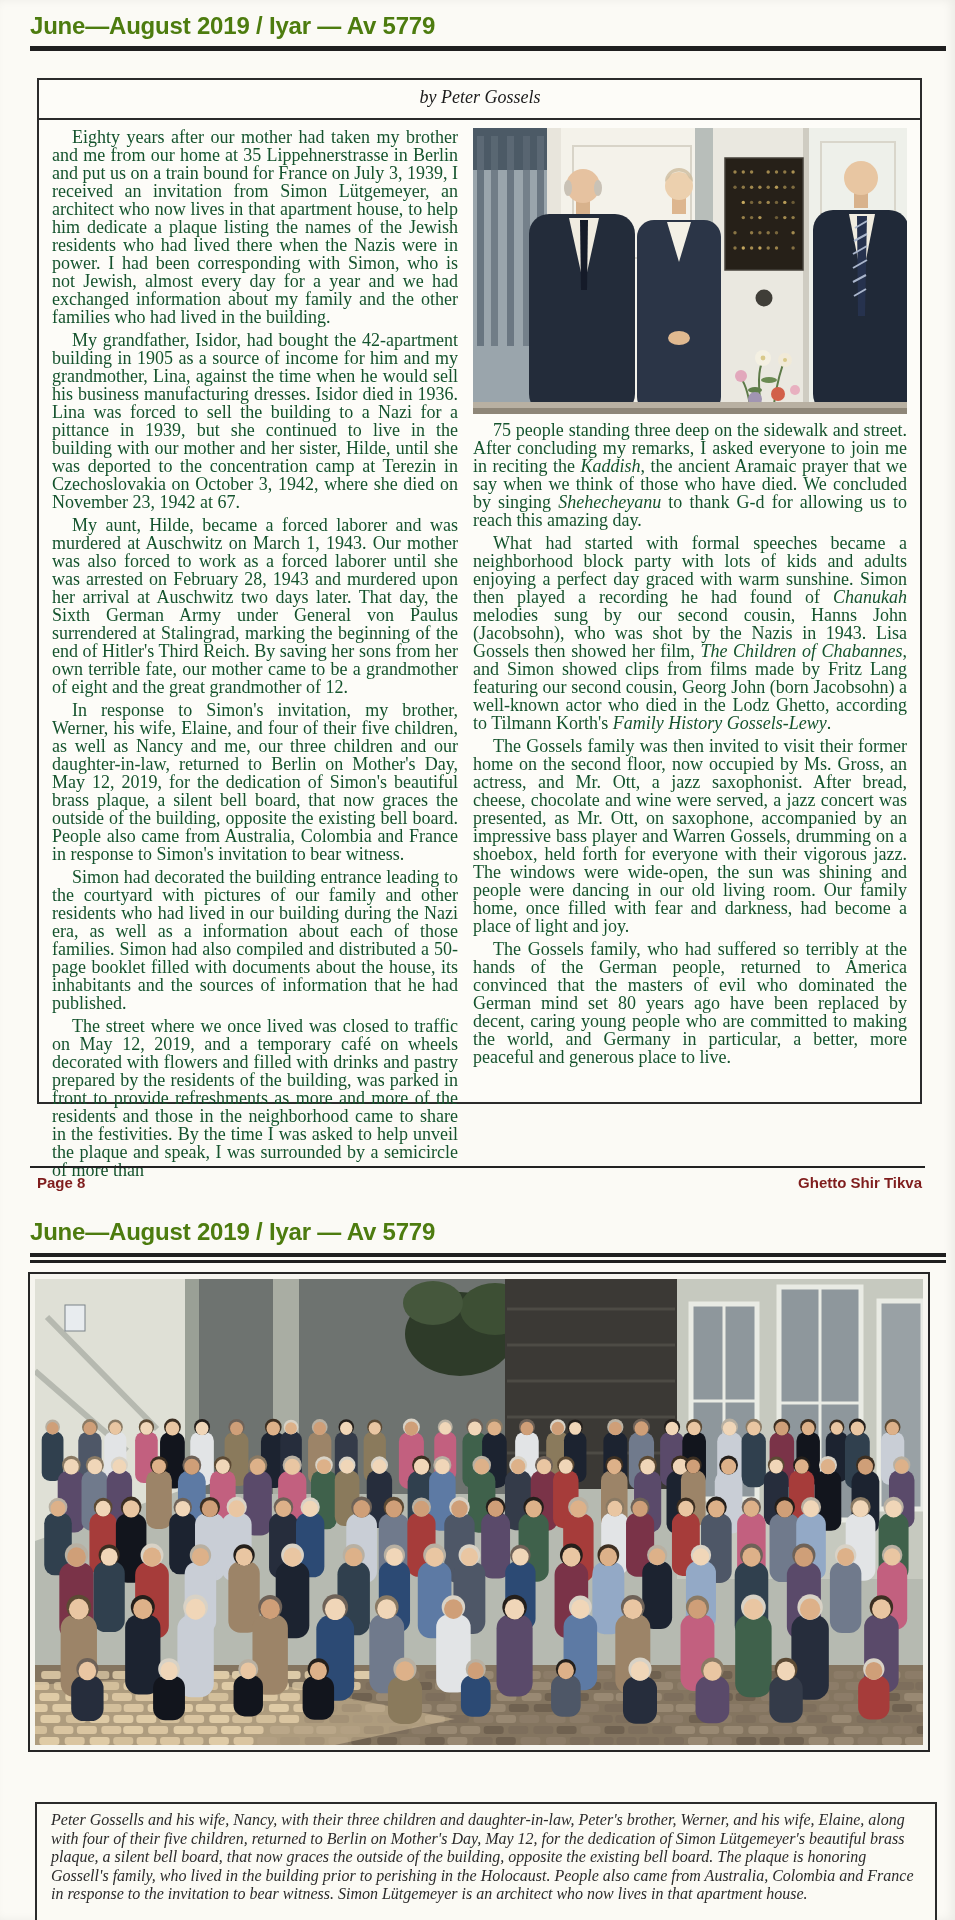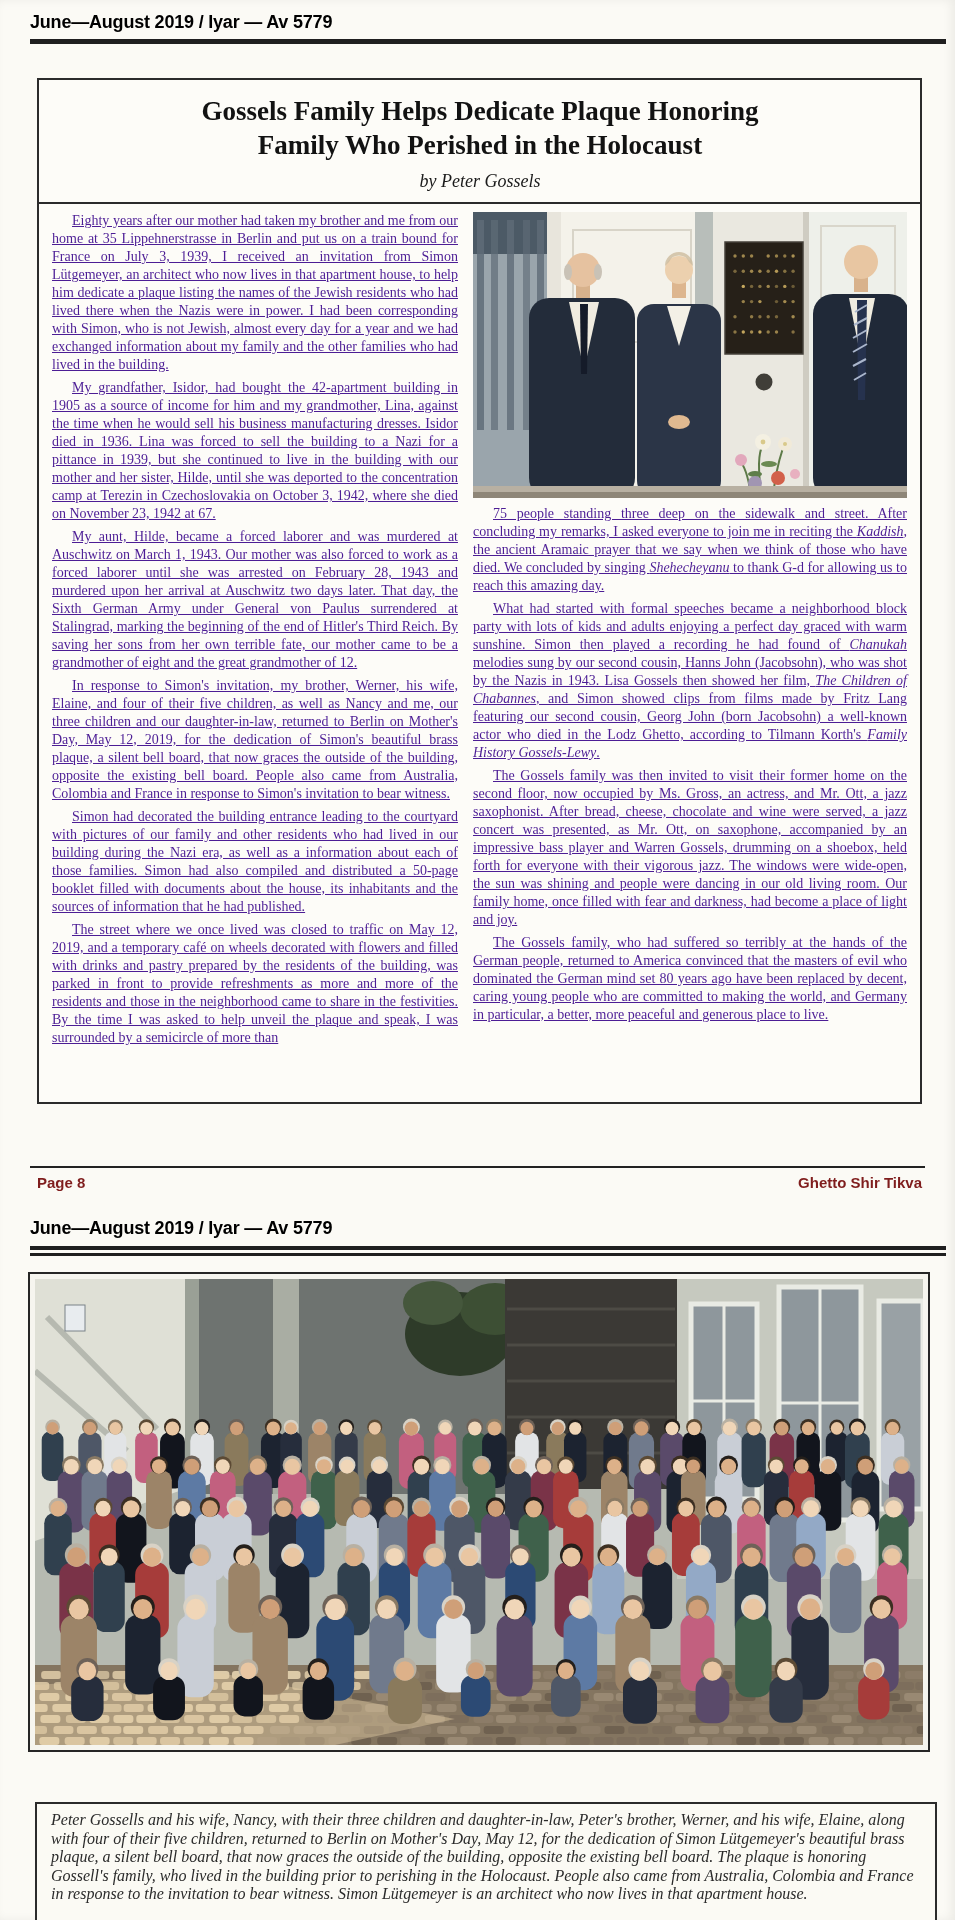--- a/index.html
+++ b/index.html
@@ -3,38 +3,38 @@
 <meta charset="utf-8">
 <style>
   html,body{margin:0;padding:0;background:#dadad4;}
   .sheet{position:relative;width:955px;height:1920px;margin:0 auto;background:#fbfaf5;
          font-family:"Liberation Serif",serif;color:#1b1b1b;overflow:hidden;
          box-shadow:inset -4px 0 10px rgba(0,0,0,.06);}
   
   .mast{position:absolute;left:30px;width:916px;}
   .mast1{top:12px;}
   .mast2{top:1218px;}
-  .issue{font-family:"Liberation Sans",sans-serif;font-weight:bold;font-size:18px;
-         line-height:1.2;color:#000000;letter-spacing:-0.2px;}
+  .issue{font-family:"Liberation Sans",sans-serif;font-weight:bold;font-size:24px;
+         line-height:1.2;color:#4d7c0f;letter-spacing:-0.2px;}
   .rule-thick{height:5px;background:#1f1f1f;margin-top:5px;}
   .rule-double{margin-top:6px;height:10px;border-top:4px solid #1f1f1f;
                border-bottom:3px solid #1f1f1f;box-sizing:border-box;}
   
   .article-box{position:absolute;left:37px;top:78px;width:885px;height:1026px;
                border:2px solid #2b2b2b;background:#fdfcf8;box-sizing:border-box;
                padding:8px 12px 0 13px;}
   .title{font-weight:bold;font-size:27px;line-height:34px;text-align:center;color:#121212;
          margin:6px 0 10px;}
   .byline{font-style:italic;font-size:18px;line-height:1;text-align:center;margin:0 0 12px;}
   .head-rule{height:2px;background:#2b2b2b;margin:0 -12px 8px -13px;}
   .columns{display:flex;gap:15px;}
   .colL{width:406px;}
   .colR{width:434px;}
-  .bp{font-size:14px;line-height:18px;margin:0 0 5px;text-align:justify;
-      text-indent:20px;color:#4c1d95;text-decoration:underline;}
+  .bp{font-size:18px;line-height:18px;margin:0 0 5px;text-align:justify;
+      text-indent:20px;color:#14532d;}
   .it{font-style:italic;margin-top:39px;}
   .photo1{width:434px;height:286px;margin:0 0 7px;padding:0;}
   .photo1 svg{display:block;width:100%;height:100%;}
   .continued{font-style:italic;font-size:16px;text-align:right;margin-top:12px;padding-right:4px;}
   
   .footer-rule{position:absolute;left:30px;top:1166px;width:895px;height:2px;background:#222;}
   .footer-row{position:absolute;left:37px;top:1174px;width:885px;display:flex;
               justify-content:space-between;font-family:"Liberation Sans",sans-serif;
               font-weight:bold;font-size:15px;color:#7f1d1d;}
   
@@ -50,22 +50,20 @@
 <body>
 
 <div class="sheet">
 
   <div class="mast mast1">
     <div class="issue">June—August 2019 / Iyar — Av 5779</div>
     <div class="rule-thick"></div>
   </div>
 
   <section class="article-box">
-    <h1 class="title"><span>Gossels Family Helps Dedicate Plaque Honoring</span><br>
-      <span>Family Who Perished in the Holocaust</span></h1>
     <div class="byline">by Peter Gossels</div>
     <div class="head-rule"></div>
 
     <div class="columns">
       <div class="colL">
           <p class="bp">Eighty years after our mother had taken my brother and me from our home at 35 Lippehnerstrasse in Berlin and put us on a train bound for France on July 3, 1939, I received an invitation from Simon Lütgemeyer, an architect who now lives in that apartment house, to help him dedicate a plaque listing the names of the Jewish residents who had lived there when the Nazis were in power. I had been corresponding with Simon, who is not Jewish, almost every day for a year and we had exchanged information about my family and the other families who had lived in the building.</p>
           <p class="bp">My grandfather, Isidor, had bought the 42-apartment building in 1905 as a source of income for him and my grandmother, Lina, against the time when he would sell his business manufacturing dresses. Isidor died in 1936. Lina was forced to sell the building to a Nazi for a pittance in 1939, but she continued to live in the building with our mother and her sister, Hilde, until she was deported to the concentration camp at Terezin in Czechoslovakia on October 3, 1942, where she died on November 23, 1942 at 67.</p>
           <p class="bp">My aunt, Hilde, became a forced laborer and was murdered at Auschwitz on March 1, 1943. Our mother was also forced to work as a forced laborer until she was arrested on February 28, 1943 and murdered upon her arrival at Auschwitz two days later. That day, the Sixth German Army under General von Paulus surrendered at Stalingrad, marking the beginning of the end of Hitler's Third Reich. By saving her sons from her own terrible fate, our mother came to be a grandmother of eight and the great grandmother of 12.</p>
           <p class="bp">In response to Simon's invitation, my brother, Werner, his wife, Elaine, and four of their five children, as well as Nancy and me, our three children and our daughter-in-law, returned to Berlin on Mother's Day, May 12, 2019, for the dedication of Simon's beautiful brass plaque, a silent bell board, that now graces the outside of the building, opposite the existing bell board. People also came from Australia, Colombia and France in response to Simon's invitation to bear witness.</p>
           <p class="bp">Simon had decorated the building entrance leading to the courtyard with pictures of our family and other residents who had lived in our building during the Nazi era, as well as a information about each of those families. Simon had also compiled and distributed a 50-page booklet filled with documents about the house, its inhabitants and the sources of information that he had published.</p>

